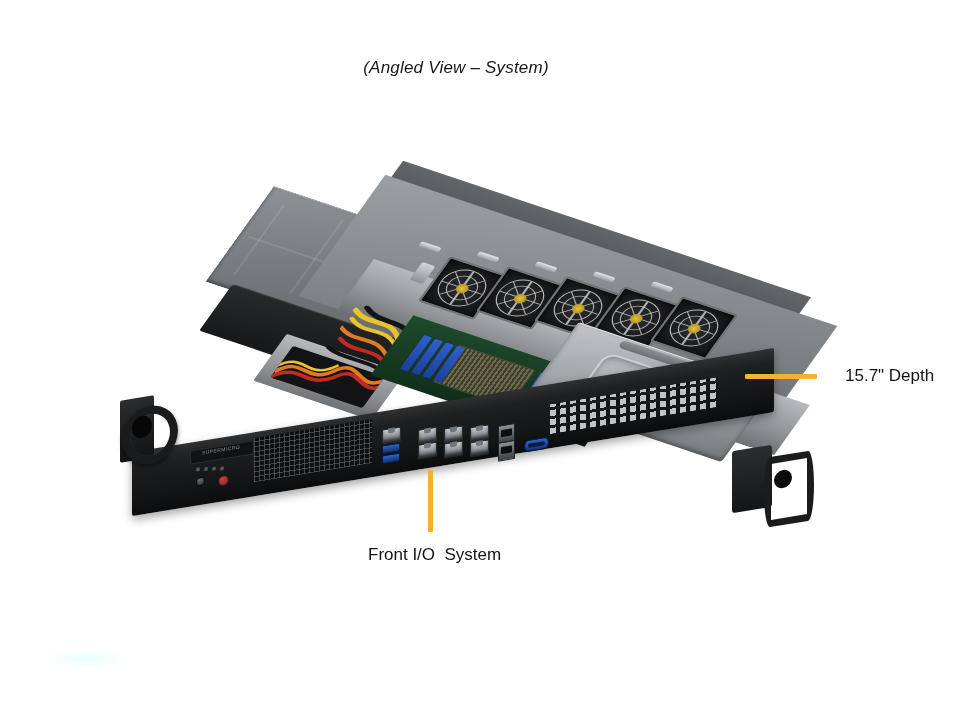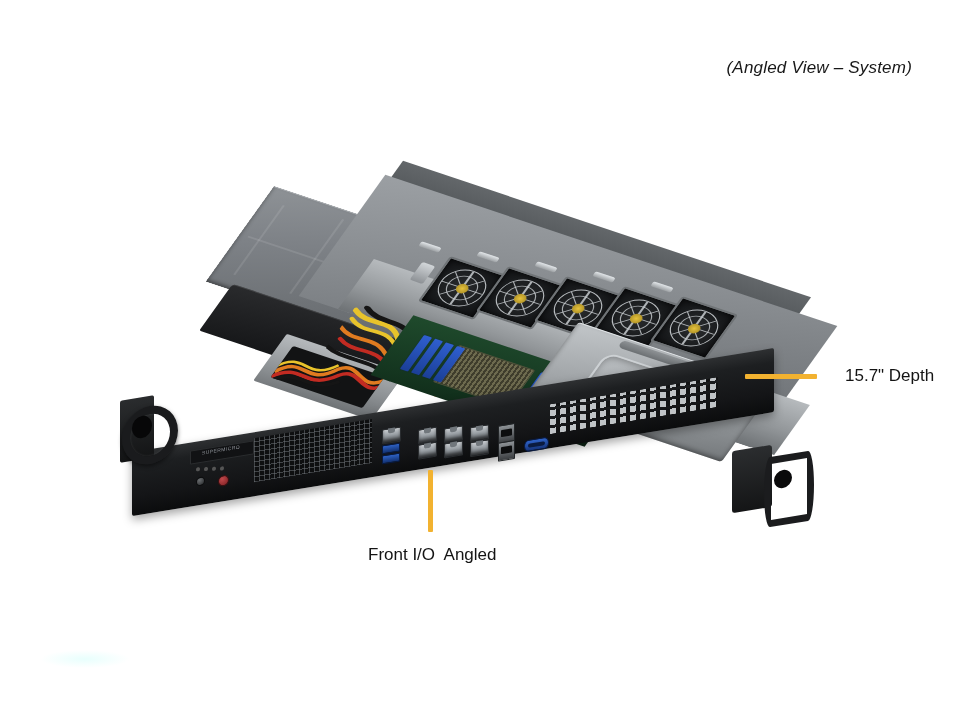--- a/index.html
+++ b/index.html
@@ -1,20 +1,20 @@
 <!DOCTYPE html>
 <html><head>
 <meta charset="utf-8">
 <style>
   html,body{margin:0;padding:0;background:#ffffff;}
   body{width:960px;height:720px;position:relative;overflow:hidden;
        font-family:"Liberation Sans","DejaVu Sans",sans-serif;color:#1b1b1b;}
 
   
-  #caption{position:absolute;left:0;top:58px;width:912px;text-align:right;
+  #caption{position:absolute;left:0;top:58px;width:912px;text-align:center;
            font-style:italic;font-size:17px;letter-spacing:.2px;color:#171717;}
 
   
   .callout-line-h{position:absolute;background:#F2B230;border-radius:1px;}
   .callout-line-v{position:absolute;background:#F2B230;border-radius:1px;}
   .callout-text{position:absolute;font-size:17px;color:#141414;white-space:pre;}
 
   #depth-line{left:745px;top:374px;width:72px;height:5px;}
   #depth-text{left:845px;top:366px;}
   #fio-line{left:428px;top:470px;width:5px;height:62px;}
@@ -351,15 +351,15 @@
   <div class="pc" id="lringin"></div>
   <div class="pc" id="rear"></div>
   <div class="pc" id="rring"></div>
   <div class="pc" id="rhole"></div>
 </div>
 
 <div class="callout-line-h" id="depth-line"></div>
 <div class="callout-text" id="depth-text">15.7" Depth</div>
 
 <div class="callout-line-v" id="fio-line"></div>
-<div class="callout-text" id="fio-text">Front I/O  Angled</div>
+<div class="callout-text" id="fio-text">Front I/O  System</div>
 
 <div id="wm"></div>
 
 </body></html>

